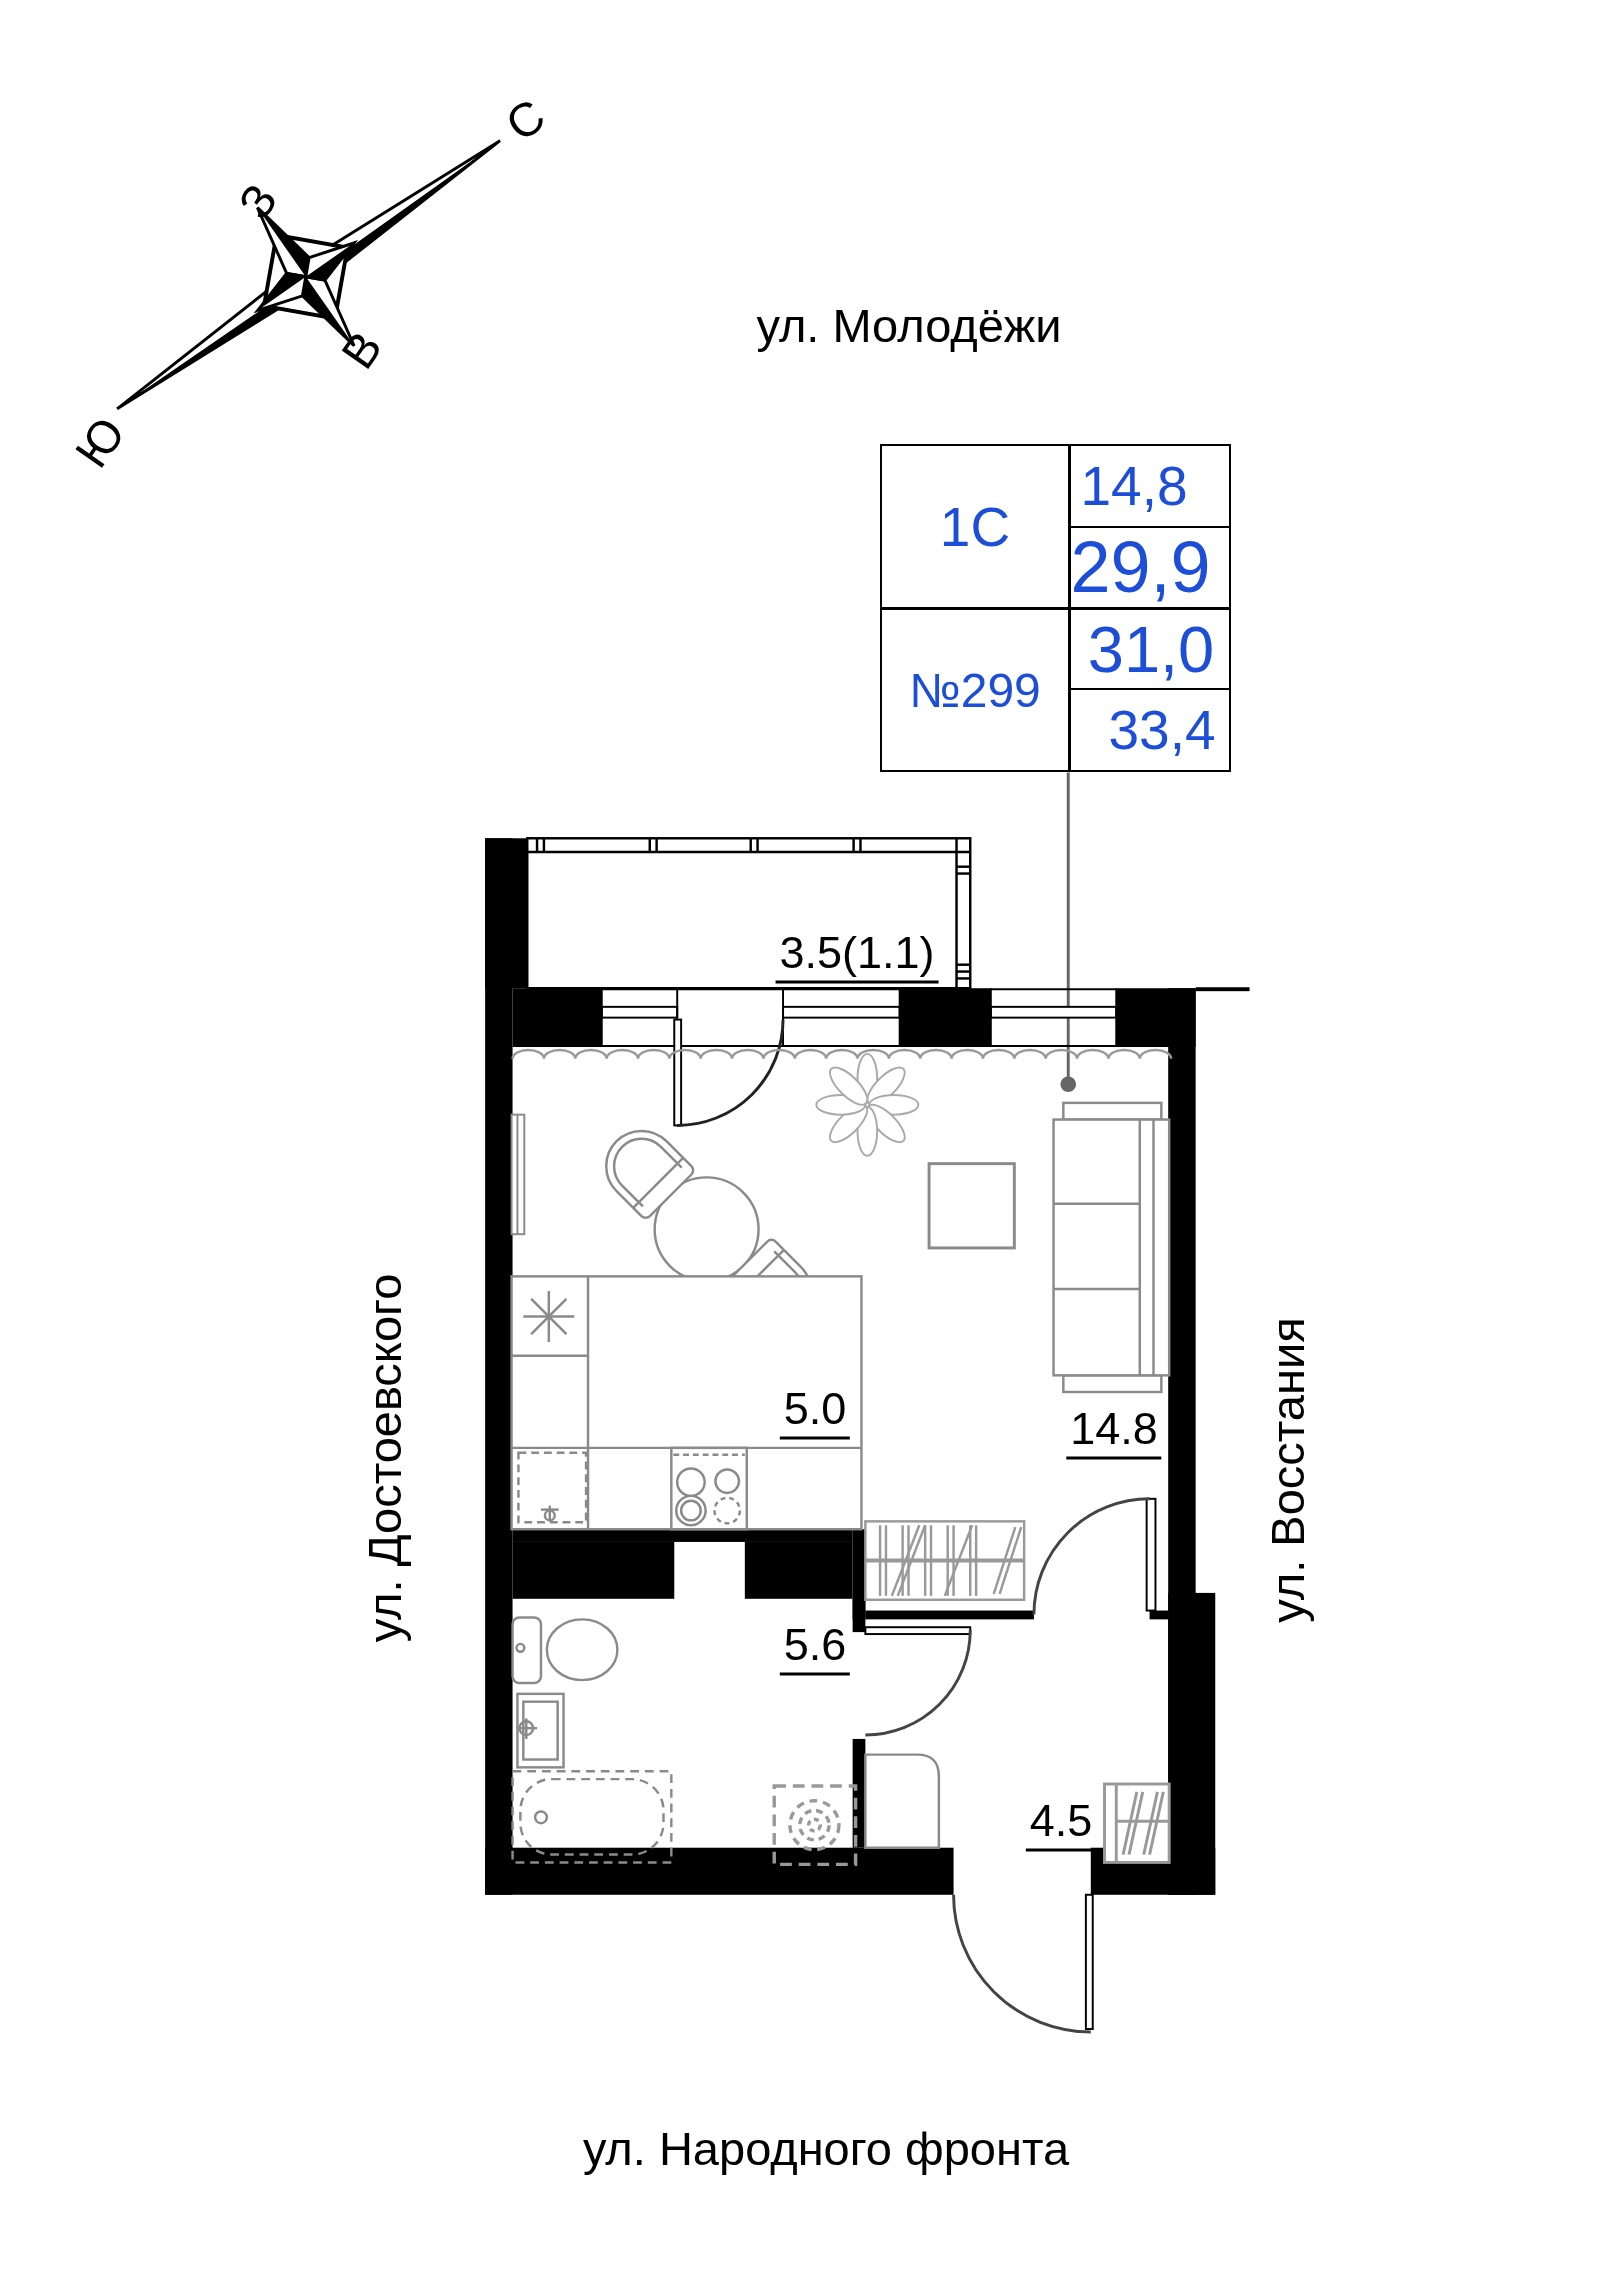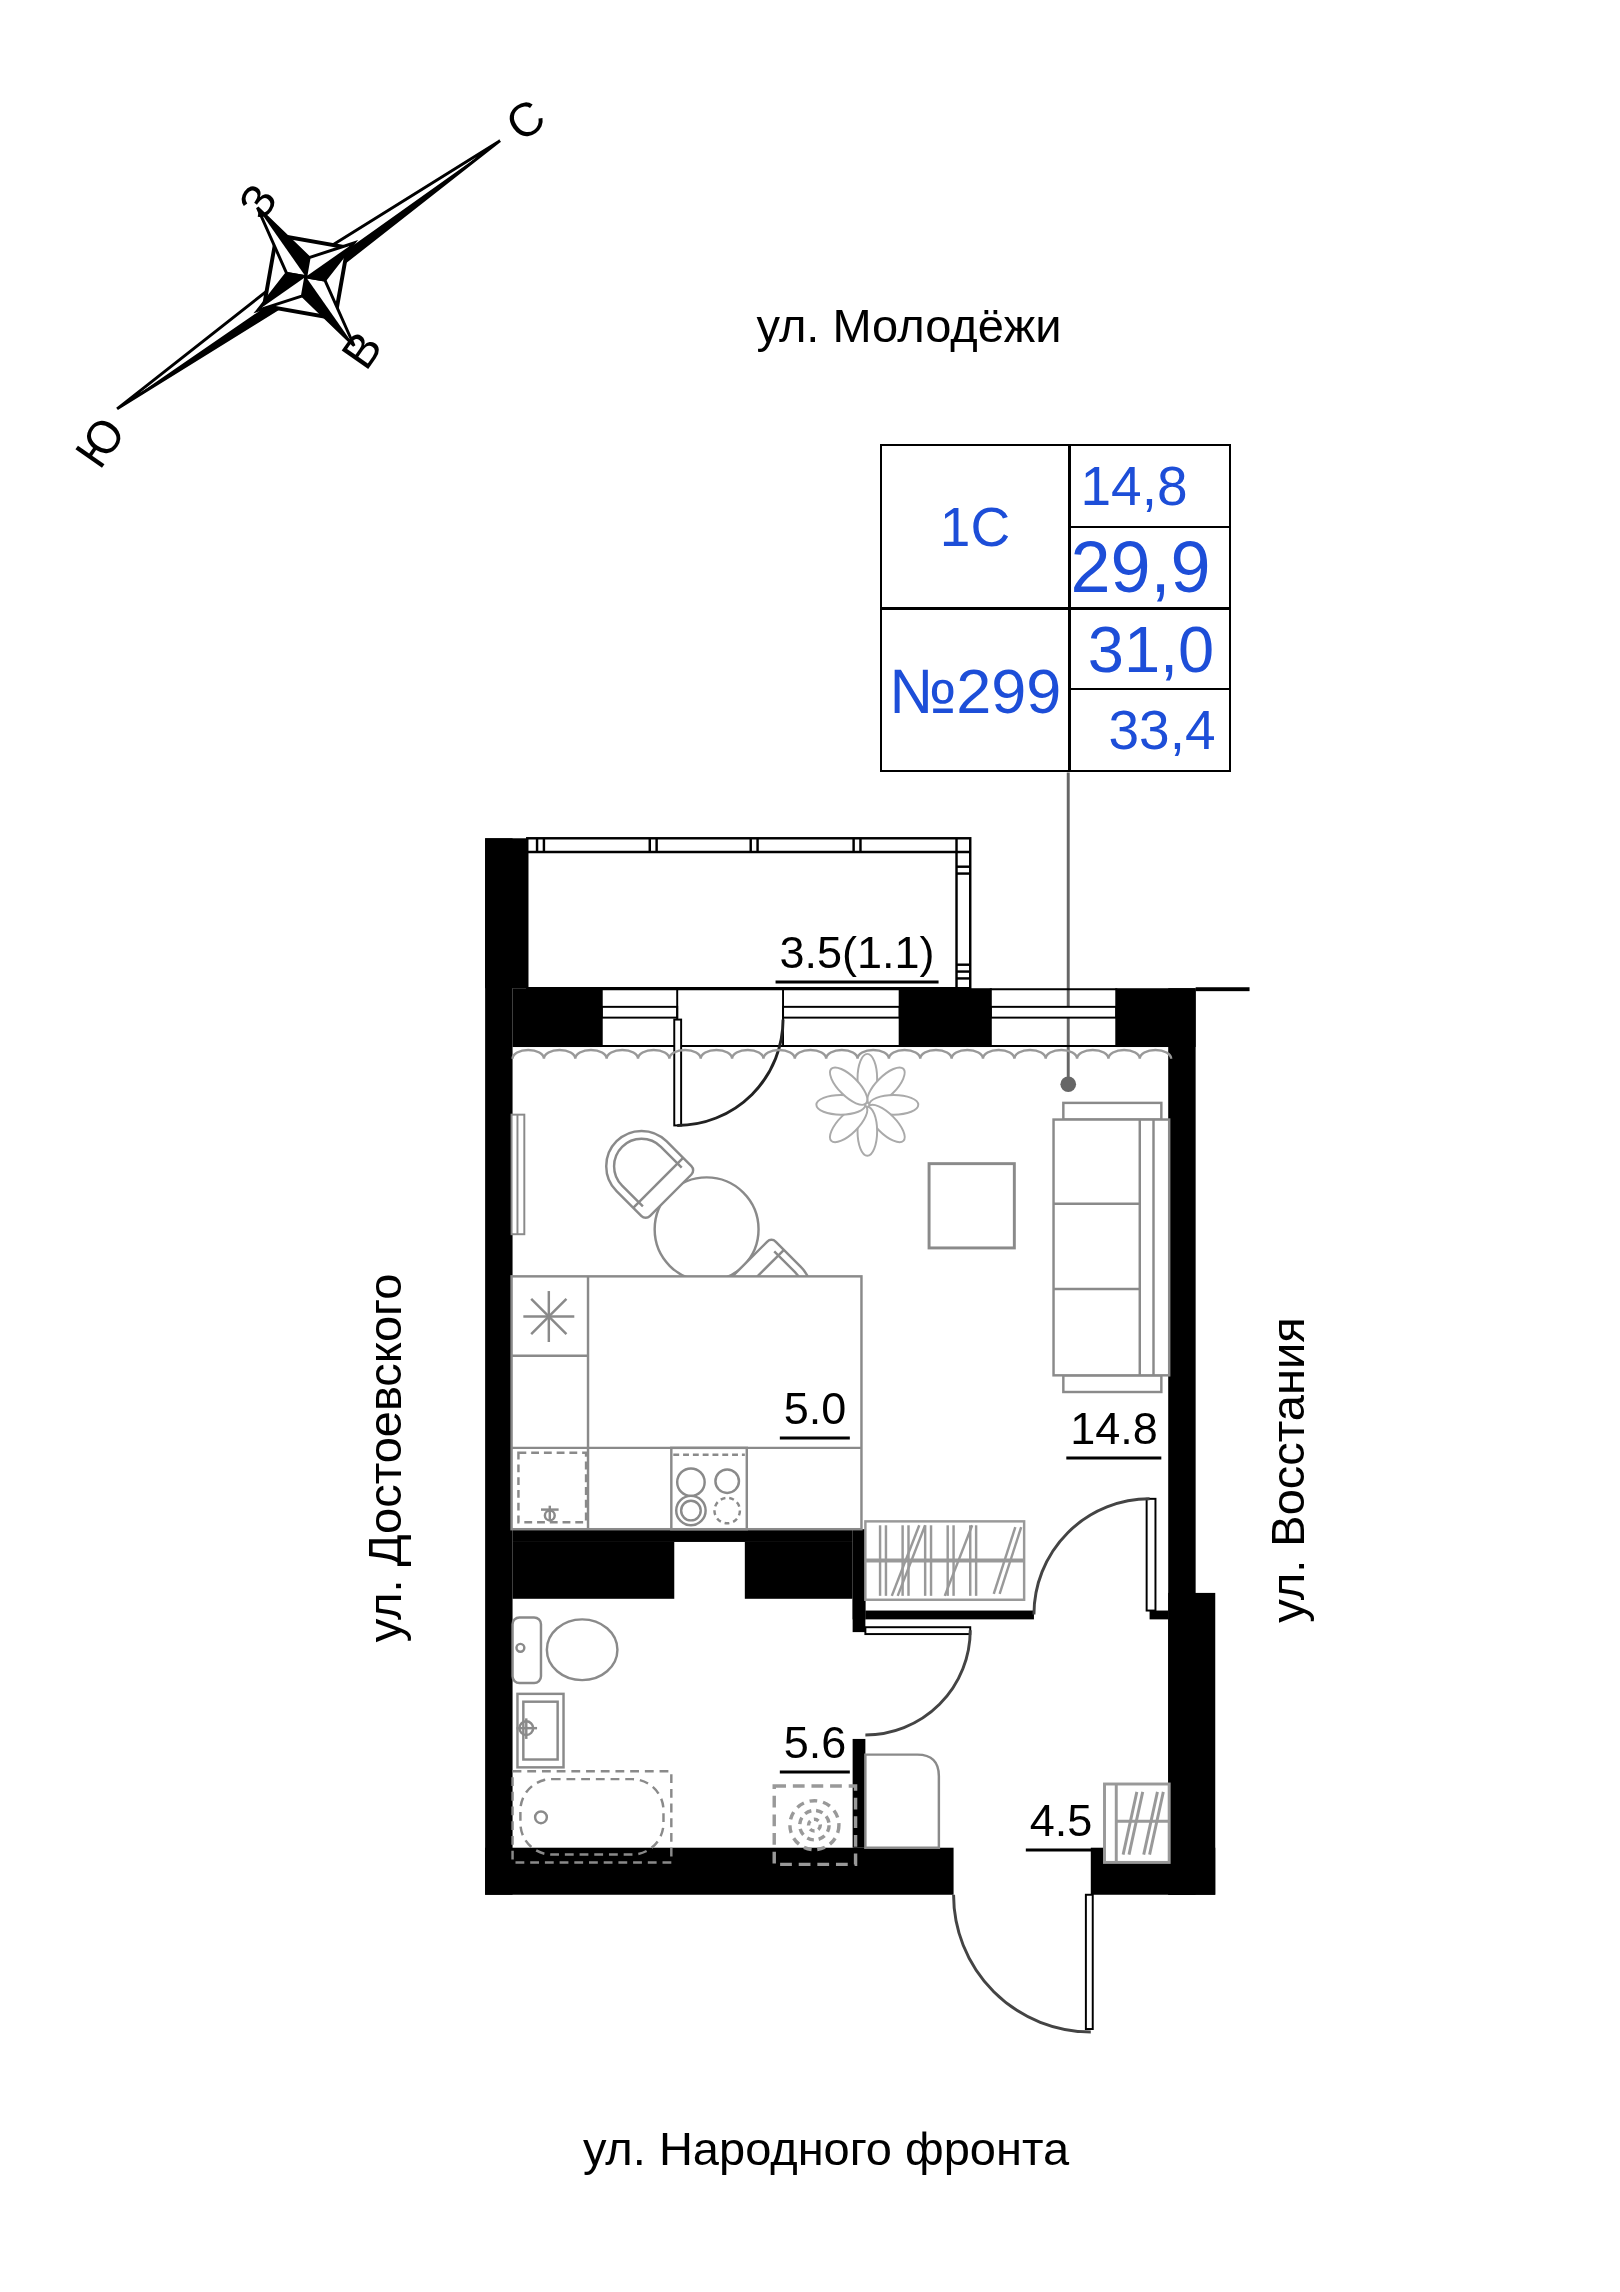--- a/index.html
+++ b/index.html
@@ -12,21 +12,21 @@
   .room-label{font-size:45px;}
   .room-label .u{border-bottom:3.9px solid #000;padding:0 3.9px 2px 3.9px;display:inline-block;}
   
   #unit-card{position:absolute;left:880px;top:444px;width:347px;height:324px;
              border:2.9px solid #000;color:#1d4ed8;}
   #unit-card .vline{position:absolute;left:186px;top:0;width:2.9px;height:100%;background:#000;}
   #unit-card .hline-main{position:absolute;left:0;top:161px;width:100%;height:2.9px;background:#000;}
   #unit-card .hline-sub{position:absolute;left:189px;width:158px;height:2px;background:#000;}
   #unit-card .cell{position:absolute;display:flex;align-items:center;justify-content:center;}
   .c-type{left:0;top:0;width:186px;height:161px;font-size:55px;}
-  .c-num{left:0;top:164px;width:186px;height:161px;font-size:63px;}
+  .c-num{left:0;top:164px;width:186px;height:161px;font-size:48px;}
   .c-a1{left:189px;top:0;width:126px;height:80px;font-size:55px;}
   .c-a2{left:189px;top:82px;width:139px;height:78px;font-size:72px;}
   .c-a3{left:189px;top:164px;width:160px;height:78px;font-size:65px;}
   .c-a4{left:189px;top:244px;width:182px;height:80px;font-size:55px;}
 </style>
 </head>
 <body>
 
 <div id="stage">
 
@@ -288,21 +288,21 @@
 
   <div class="lbl room-label" style="left:857px;top:955px;">
     <span class="u">3.5(1.1)</span>
   </div>
   <div class="lbl room-label" style="left:815px;top:1411px;">
     <span class="u">5.0</span>
   </div>
   <div class="lbl room-label" style="left:1114px;top:1431px;">
     <span class="u">14.8</span>
   </div>
-  <div class="lbl room-label" style="left:815px;top:1745px;">
+  <div class="lbl room-label" style="left:815px;top:1647px;">
     <span class="u">5.6</span>
   </div>
   <div class="lbl room-label" style="left:1061px;top:1823px;">
     <span class="u">4.5</span>
   </div>
 
   <div id="unit-card">
     <div class="vline"></div>
     <div class="hline-main"></div>
     <div class="hline-sub" style="top:80px;"></div>

